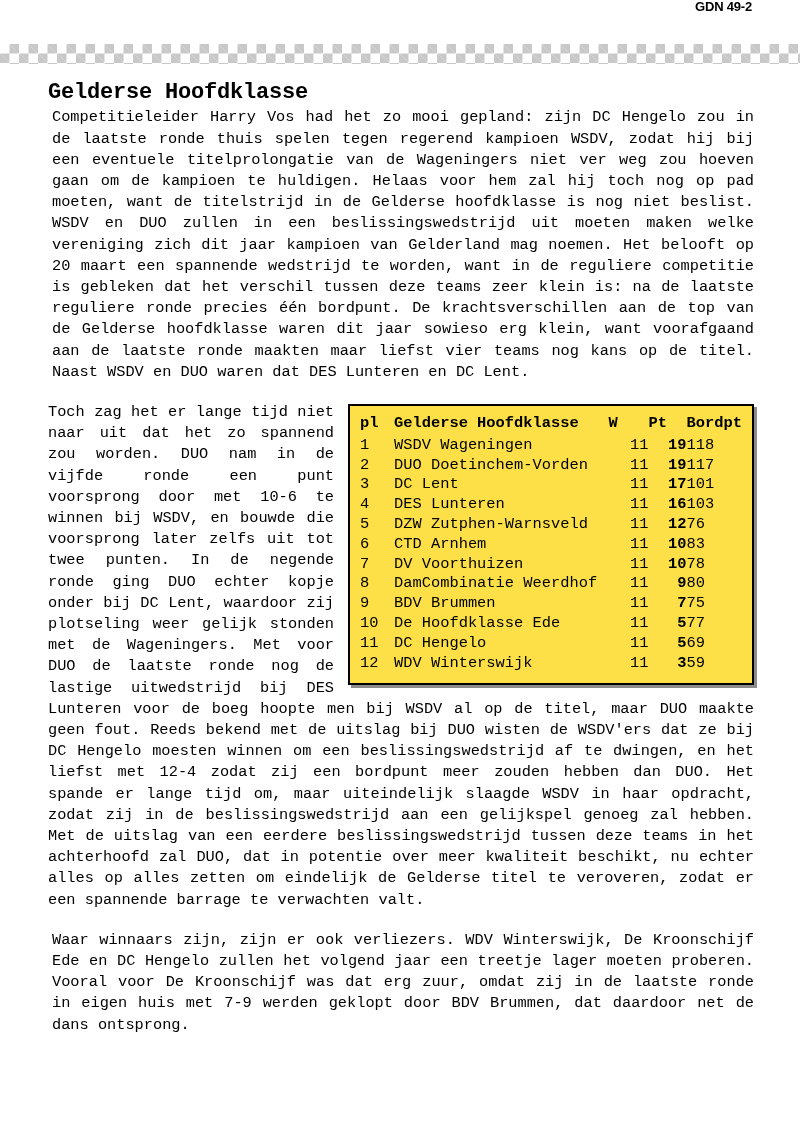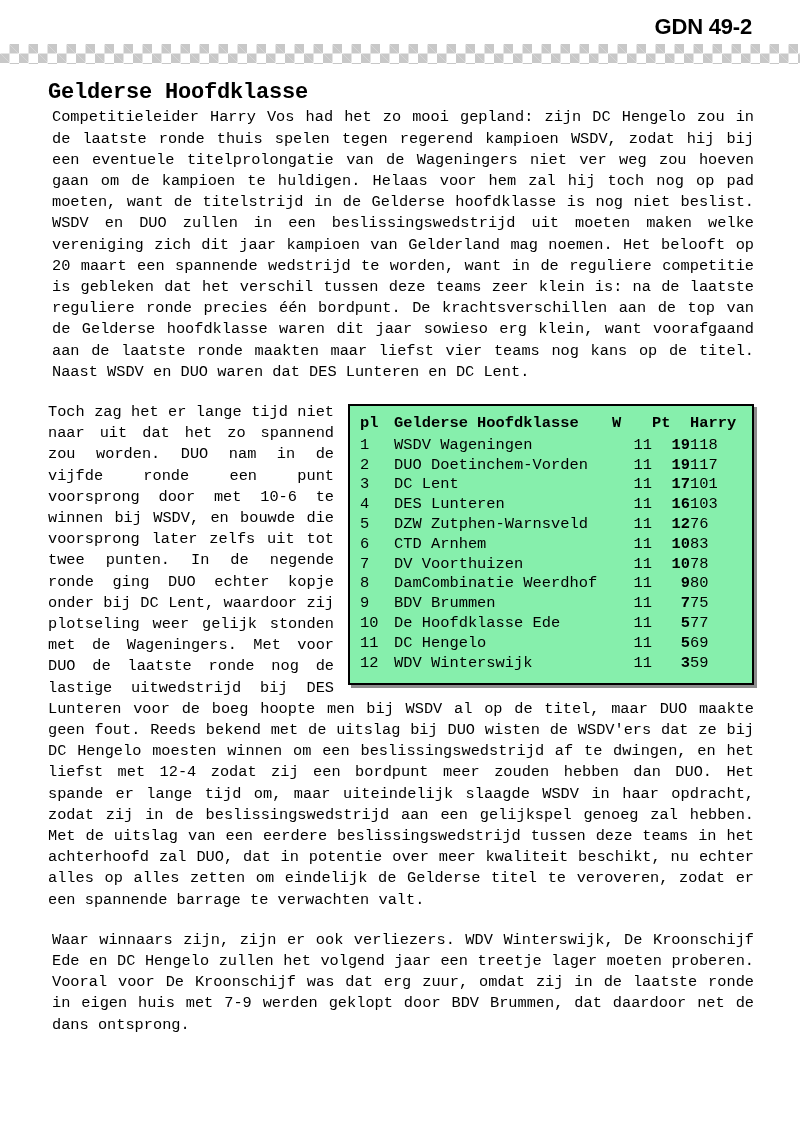--- a/index.html
+++ b/index.html
@@ -27,22 +27,22 @@
   .masthead {
     position: absolute;
     top: 0;
     left: 0;
     width: 800px;
     height: 44px;
   }
   .masthead-title {
     position: absolute;
     right: 48px;
-    top: 16px;
-    font-size: 22px;
+    top: 0;
+    font-size: 13px;
     font-weight: bold;
     letter-spacing: -0.2px;
     line-height: 1;
     white-space: nowrap;
   }
 
   .checker-band {
     position: absolute;
     top: 44px;
     left: 0;
@@ -91,21 +91,21 @@
     font-size: 15.3px;
     line-height: 21.2px;
     text-align: justify;
     margin: 0 0 19px 0;
   }
 
   .standings-box {
     float: right;
     width: 406px;
     margin: 2px 0 6px 14px;
-    background: #86efac;
+    background: #fde047;
     border: 2px solid #000000;
     box-shadow: 3px 3px 0 rgba(0,0,0,0.45);
     padding: 8px 10px 10px 10px;
     box-sizing: border-box;
   }
 
   table.standings {
     width: 100%;
     border-collapse: collapse;
     font-size: 15.4px;
@@ -153,21 +153,21 @@
     <div class="wrap-block">
 
       <div class="standings-box">
         <table class="standings">
           <thead>
             <tr>
               <th class="col-pl">pl</th>
               <th class="col-team">Gelderse Hoofdklasse</th>
               <th class="col-w">W</th>
               <th class="col-pt">Pt</th>
-              <th class="col-bordpt">Harry</th>
+              <th class="col-bordpt">Bordpt</th>
             </tr>
           </thead>
           <tbody>
             <tr>
               <td class="col-pl">1</td>
               <td class="col-team">WSDV Wageningen</td>
               <td class="col-w">11</td>
               <td class="col-pt">19</td>
               <td class="col-bordpt">118</td>
             </tr>

